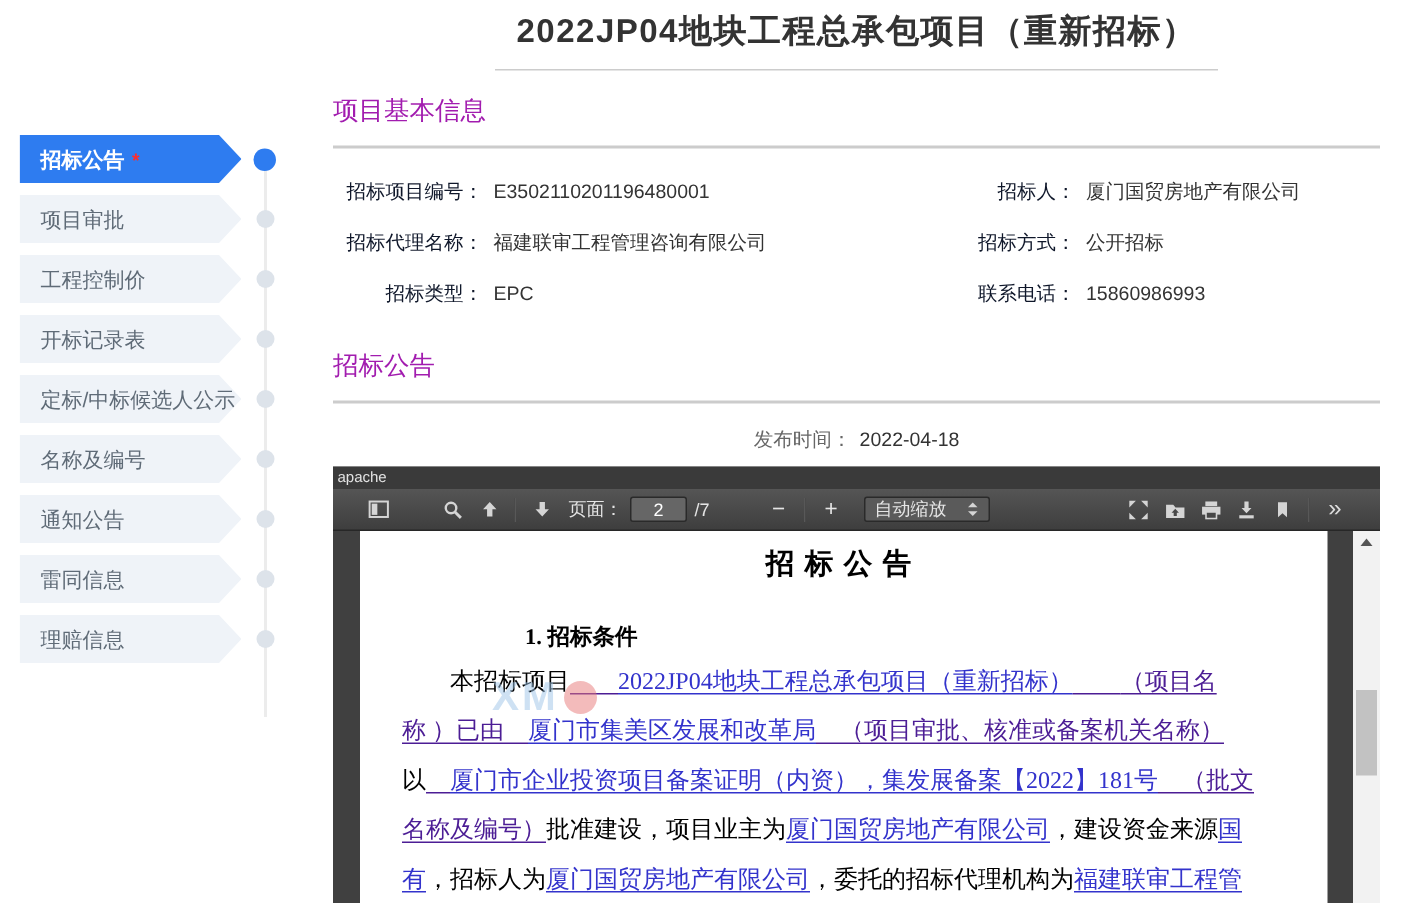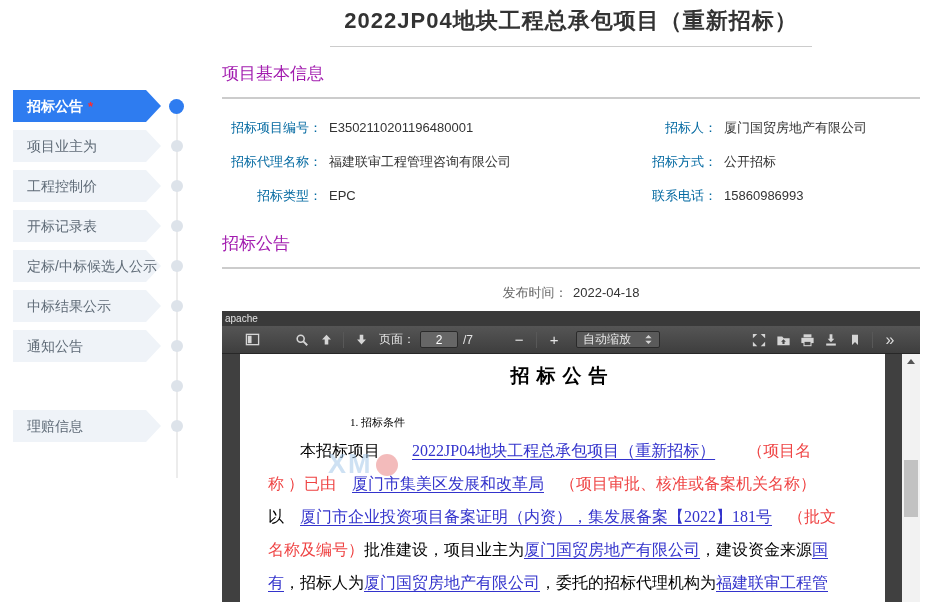--- a/index.html
+++ b/index.html
@@ -30,21 +30,21 @@
   .nav-star { color:#ff2b2b; margin-left:5px; font-size:13px; font-weight:bold; }
   .dot { position:absolute; left:158px; top:10px; width:12px; height:12px; border-radius:50%; background:#dde3ea; }
   .dot.active { left:156px; top:9px; width:15px; height:15px; background:#2e7cf0; }
 
   
   .main { position:absolute; left:222px; top:62px; width:698px; }
   .section-heading { margin:0; font-size:17px; font-weight:normal; color:#a21caf; }
   .rule { height:2px; background:#ccc; margin-top:12px; }
   .info-grid { display:grid; grid-template-columns:395px 1fr; row-gap:16px; margin-top:20px; font-size:13px; }
   .field { display:flex; align-items:baseline; }
-  .f-label { flex:none; width:100px; text-align:right; color:#0369a1; }
+  .f-label { flex:none; width:100px; text-align:right; color:#0f172a; }
   .f-value { margin-left:7px; color:#333; }
   .section2 { margin-top:27px; }
   .publish-line { text-align:center; margin-top:15px; font-size:13px; }
   .p-label { color:#666; }
   .p-value { color:#333; margin-left:2px;text-align:center; }
 
   
   .viewer { margin-top:9px; height:321px; background:#404040; overflow:hidden; }
   .server-bar { height:15px; line-height:15px; background:#3a3a3a; color:#e3e3e3; font-size:10px; padding-left:3px; }
   .toolbar {
@@ -75,25 +75,25 @@
   .pdf-page {
     width:645px; margin-left:18px; background:#fff; position:relative; overflow:hidden;
     font-family:"Liberation Serif", serif; color:#000;
   }
   .pg-gap { width:17px; }
   .scrollbar { width:18px; background:#f2f2f2; position:relative; }
   .sb-arrow { margin:5px auto 0; width:0; height:0; border-left:4px solid transparent; border-right:4px solid transparent; border-bottom:5px solid #555; }
   .sb-thumb { position:absolute; left:2px; right:2px; top:106px; height:57px; background:#c2c2c2; cursor:pointer; }
 
   .doc-title { text-align:center; margin-top:9px; font-size:19px; font-weight:bold; letter-spacing:7px; }
-  .doc-heading { margin:26px 0 4px 110px; font-size:11px; font-weight:normal; }
+  .doc-heading { margin:26px 0 4px 110px; font-size:15px; font-weight:bold; }
   .doc-line { margin:0 28px; font-size:16px; line-height:33px; white-space:nowrap; overflow:hidden; }
   .doc-line.indent { padding-left:32px; }
   .seg-t { color:#000; }
-  .seg-u { color:#ef4444; text-underline-offset:3px; }
+  .seg-u { color:#4c1d95; text-decoration:underline; text-underline-offset:3px; }
   .seg-l { color:#3333cc; text-decoration:underline; text-underline-offset:3px; cursor:pointer; }
 
   .watermark {
     position:absolute; left:88px; top:95px; display:flex; align-items:center;
     font-family:"Liberation Sans", sans-serif; font-size:27px; font-weight:bold;
     color:#9ec5e8; opacity:0.5; letter-spacing:2px; pointer-events:none;
   }
   .wm-dot { width:22px; height:22px; border-radius:50%; background:#e87a7a; margin:0 3px; }
 </style>
 </head>
@@ -104,44 +104,45 @@
 </div>
 
 <aside class="sidebar">
   <div class="timeline-line"></div>
   <div id="nav-list">
       <div class="nav-row">
         <div class="nav-arrow active"><span>招标公告</span><span class="nav-star">*</span></div>
         <span class="dot active"></span>
       </div>
       <div class="nav-row">
-        <div class="nav-arrow"><span>项目业主为</span></div>
+        <div class="nav-arrow"><span>项目审批</span></div>
         <span class="dot"></span>
       </div>
       <div class="nav-row">
         <div class="nav-arrow"><span>工程控制价</span></div>
         <span class="dot"></span>
       </div>
       <div class="nav-row">
         <div class="nav-arrow"><span>开标记录表</span></div>
         <span class="dot"></span>
       </div>
       <div class="nav-row">
         <div class="nav-arrow"><span>定标/中标候选人公示</span></div>
         <span class="dot"></span>
       </div>
       <div class="nav-row">
-        <div class="nav-arrow"><span>中标结果公示</span></div>
+        <div class="nav-arrow"><span>名称及编号</span></div>
         <span class="dot"></span>
       </div>
       <div class="nav-row">
         <div class="nav-arrow"><span>通知公告</span></div>
         <span class="dot"></span>
       </div>
       <div class="nav-row">
+        <div class="nav-arrow"><span>雷同信息</span></div>
         <span class="dot"></span>
       </div>
       <div class="nav-row">
         <div class="nav-arrow"><span>理赔信息</span></div>
         <span class="dot"></span>
       </div>
     </div>
 </aside>
 
 <main class="main">

